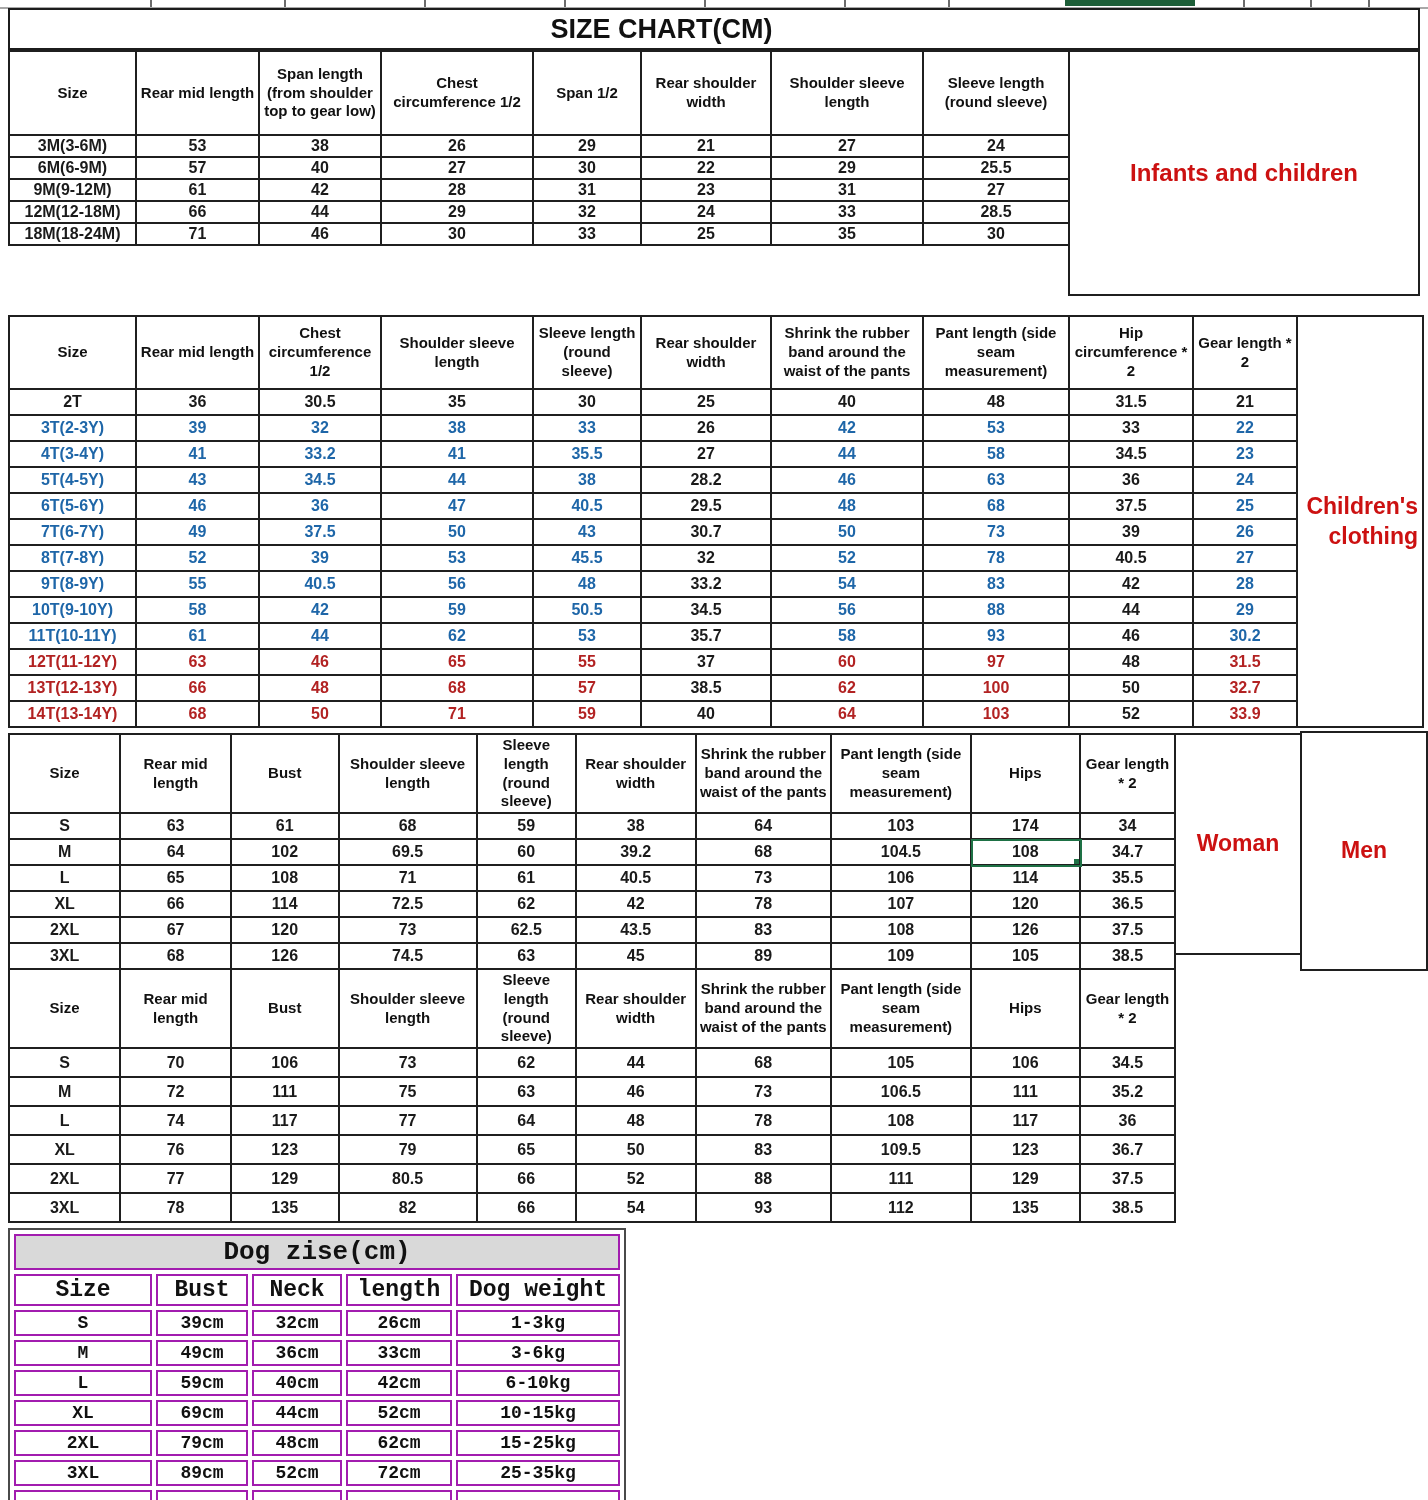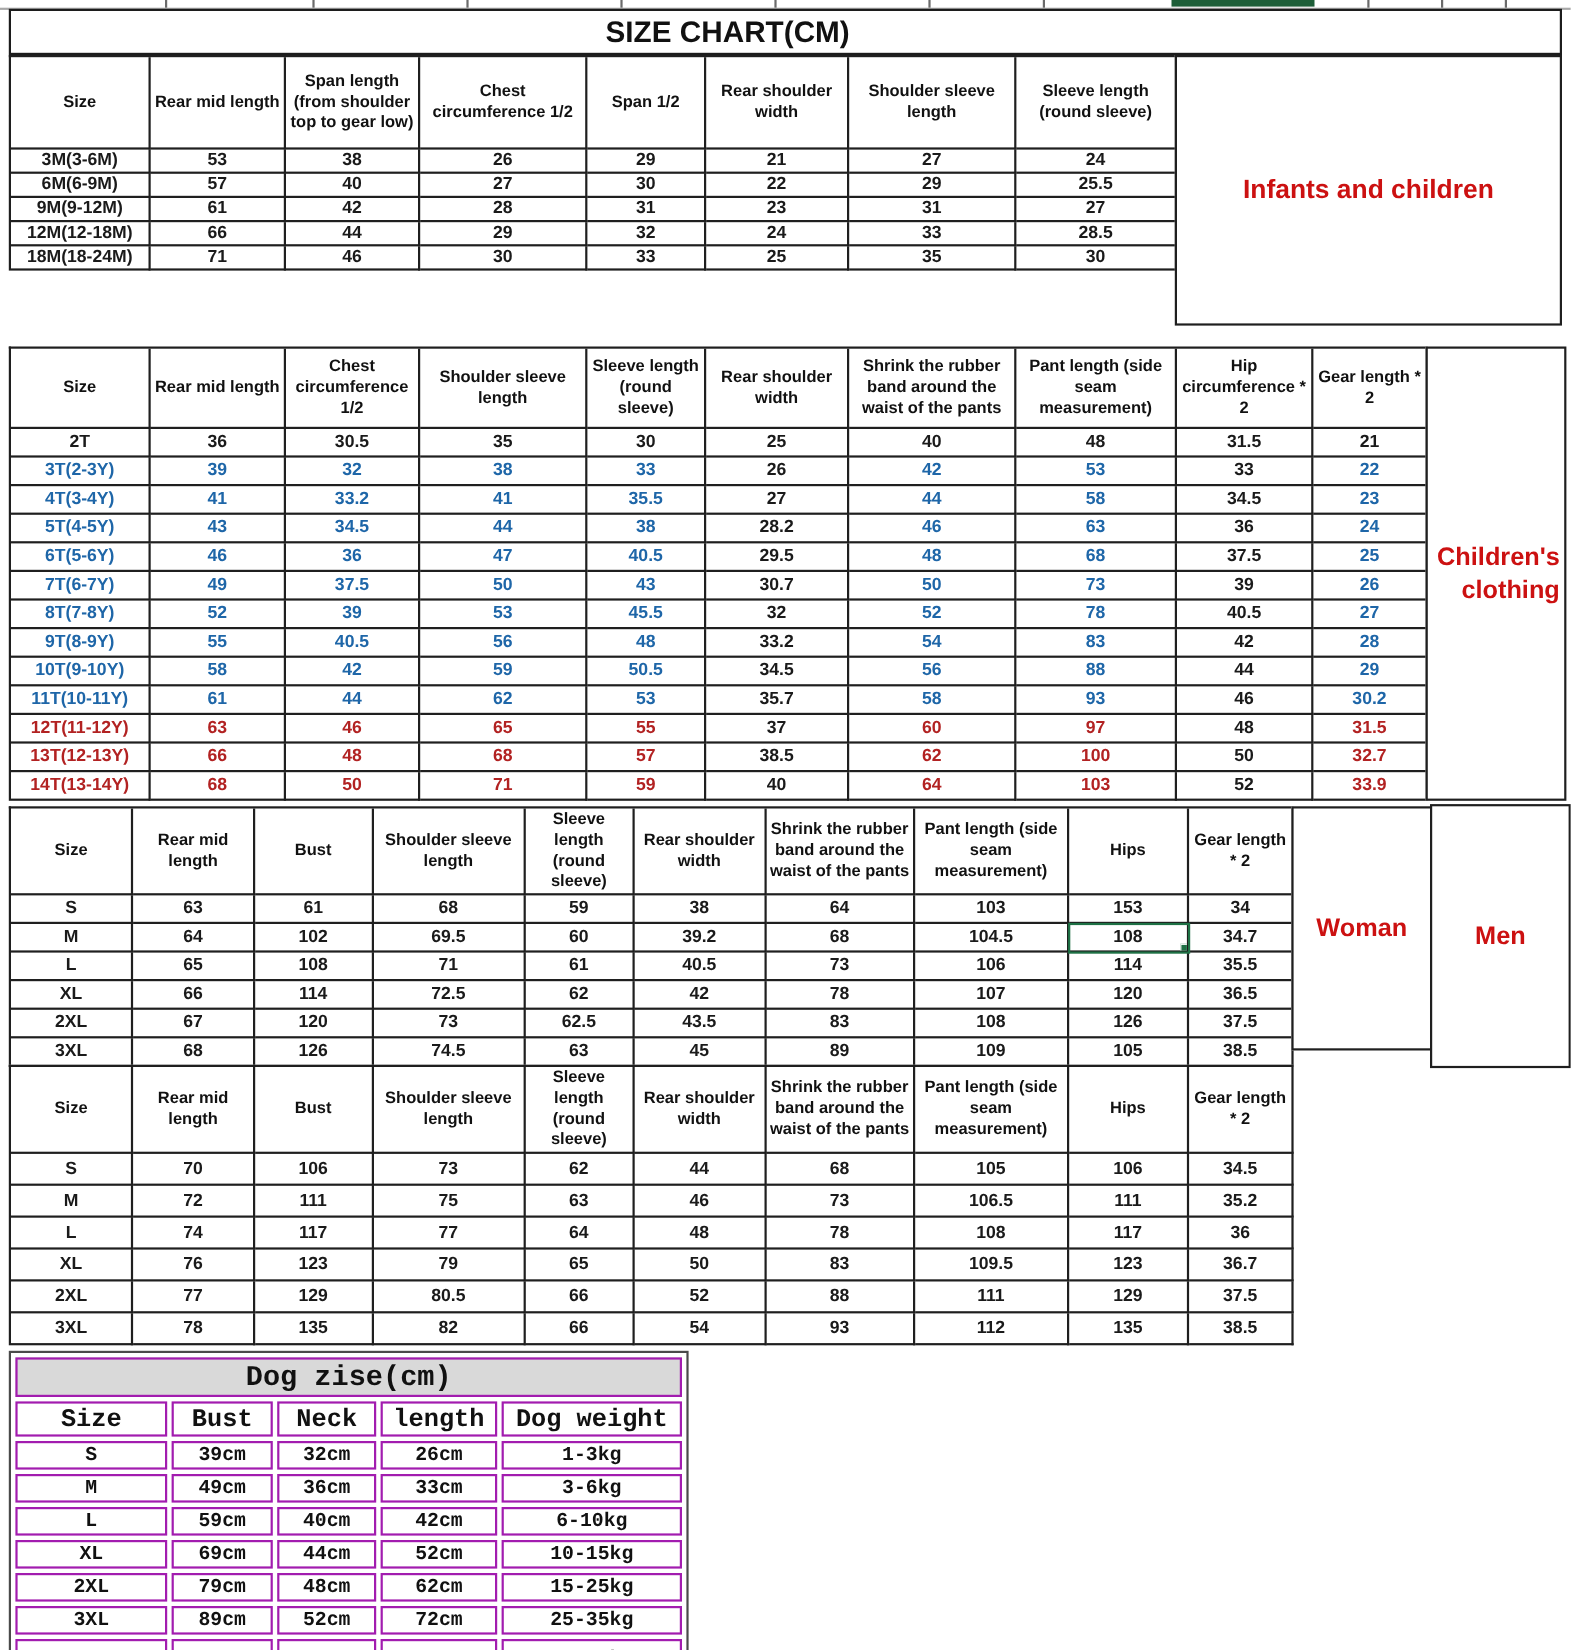--- a/index.html
+++ b/index.html
@@ -405,21 +405,21 @@
         <tbody>
             <tr>
               <td class="c-black">S</td>
               <td class="c-black">63</td>
               <td class="c-black">61</td>
               <td class="c-black">68</td>
               <td class="c-black">59</td>
               <td class="c-black">38</td>
               <td class="c-black">64</td>
               <td class="c-black">103</td>
-              <td class="c-black">153</td>
+              <td class="c-black">174</td>
               <td class="c-black">34</td>
             </tr>
             <tr>
               <td class="c-black">M</td>
               <td class="c-black">64</td>
               <td class="c-black">102</td>
               <td class="c-black">69.5</td>
               <td class="c-black">60</td>
               <td class="c-black">39.2</td>
               <td class="c-black">68</td>

